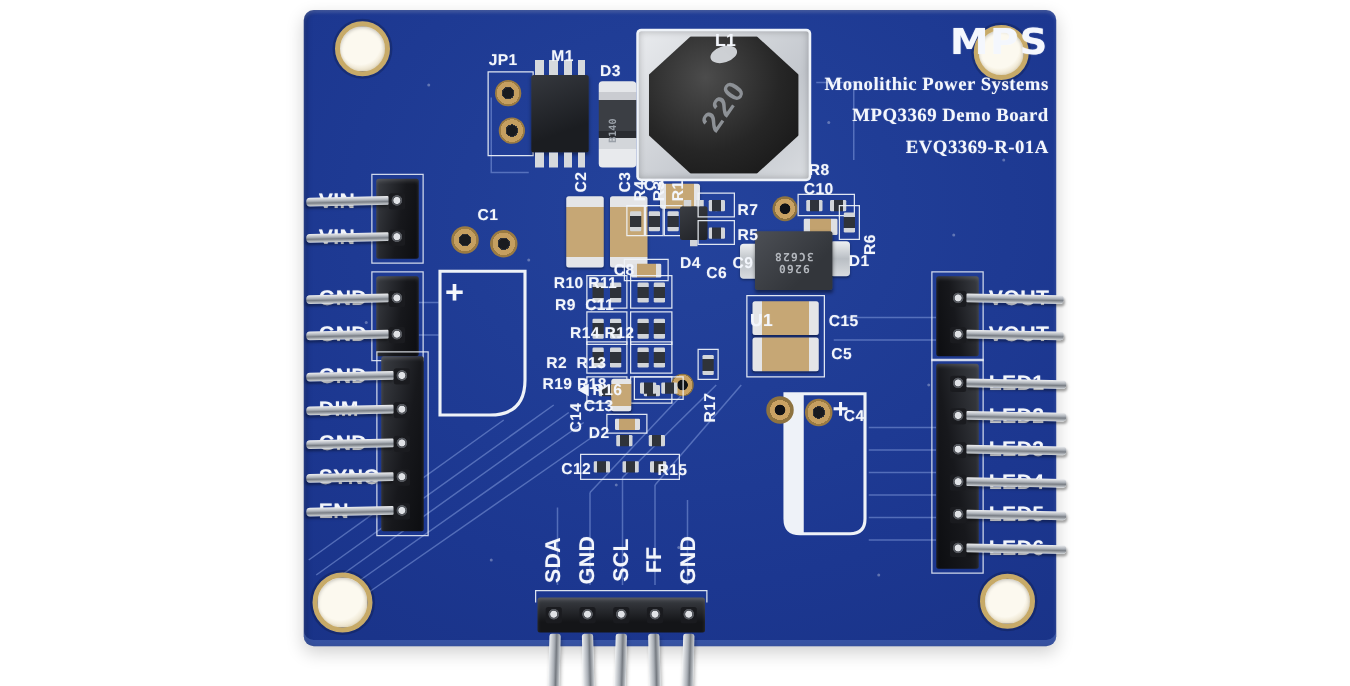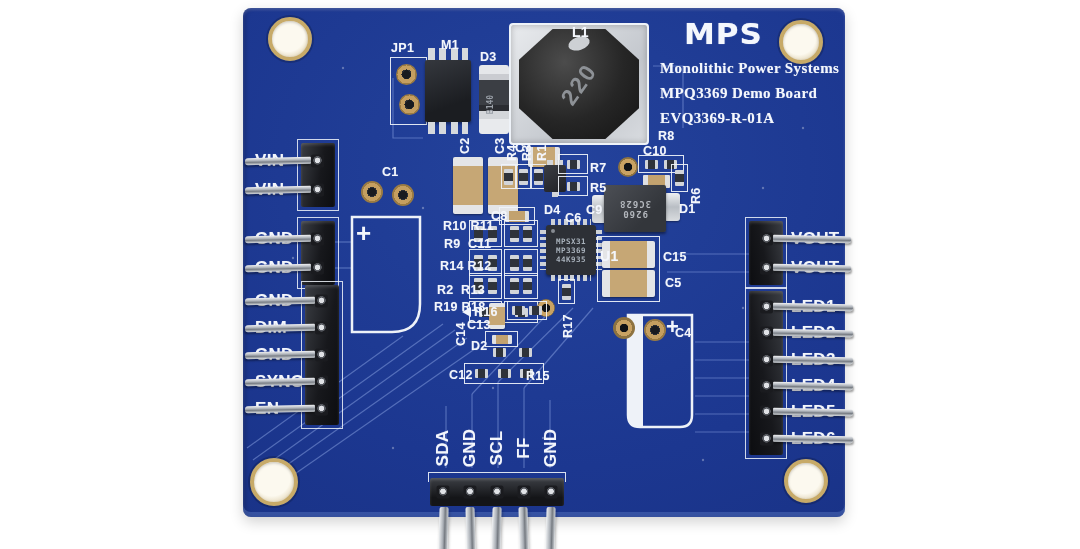--- a/index.html
+++ b/index.html
@@ -17,21 +17,21 @@
                 0 5px 14px rgba(0,0,0,.18); }
 
   svg.silk { position:absolute; left:0; top:0; width:602px; height:509px; }
 
   .hole { position:absolute; border-radius:50%;
     background: radial-gradient(circle at 45% 40%, #fcf9ef 0 55%, #ece3cc 72%, #d9c896 100%);
     border:4px solid #c7aa68;
     box-shadow: 0 0 0 2px rgba(0,0,0,.18), inset 0 1px 3px rgba(0,0,0,.22); }
 
   
-  .titleblock { position:absolute; left:417px; top:8px; width:205px; color:#f4f7fd; }
+  .titleblock { position:absolute; left:391px; top:8px; width:205px; color:#f4f7fd;text-align:right; }
   .logo { margin-left:24px; font:900 31px "DejaVu Sans", sans-serif; letter-spacing:1px;
           transform:scaleY(.92); text-shadow:0 0 1px rgba(255,255,255,.6); }
   .tline { font:700 15px "Liberation Serif", serif; letter-spacing:.4px; margin-top:8px;
            white-space:nowrap; text-shadow:0 0 1px rgba(255,255,255,.4); }
 
   
   .ref { position:absolute; font:700 12.5px "Liberation Sans", sans-serif; color:#f3f6fc;
          letter-spacing:.3px; white-space:pre; z-index:6;
          text-shadow:0 0 1px rgba(255,255,255,.35); }
   .ref.v { transform:rotate(-90deg); transform-origin:0 0; }
@@ -319,33 +319,20 @@
         <span class="rchip vv"></span>
         <span class="rchip vv"></span>
       </div>
     <div class="cmp silkbox" style="left:226px;top:293px;width:33px;height:22px">
         <span class="rchip"></span>
       </div>
     <div class="cmp silkbox" style="left:261px;top:293px;width:34px;height:22px">
         <span class="rchip"></span>
       </div>
 
-    <div class="cmp qfn" style="left:303px;top:217px;width:50px;height:50px">
-      <span class="pins-t"></span>
-      <span class="pins-b"></span>
-      <span class="pins-l"></span>
-      <span class="pins-r"></span>
-      <span class="dot"></span>
-      <div>
-
-      <div class="mline">MPSX31</div>
-          <div class="mline">MP3369</div>
-          <div class="mline">44K935</div>
-        </div>
-    </div>
 
     <div class="cmp silkbox" style="left:354px;top:228px;width:63px;height:66px;flex-direction:column"></div>
     <div class="cmp caph" style="left:359px;top:233px;width:53px;height:27px"></div>
     <div class="cmp caph" style="left:359px;top:262px;width:53px;height:27px"></div>
     <div class="cmp via" style="left:370px;top:309px;width:22px;height:22px"></div>
     <div class="cmp pth" style="left:401px;top:311px;width:22px;height:22px"></div>
 
     <div class="cmp silkbox" style="left:315px;top:271px;width:17px;height:25px">
         <span class="rchip vv"></span>
       </div>
@@ -373,31 +360,31 @@
     <span class="ref big" style="left:329px;top:16px">L1</span>
     <span class="ref" style="left:139px;top:157px">C1</span>
     <span class="ref v" style="left:215px;top:146px">C2</span>
     <span class="ref v" style="left:250px;top:146px">C3</span>
     <span class="ref" style="left:272px;top:133px">C7</span>
     <span class="ref v" style="left:262px;top:153px">R4</span>
     <span class="ref v" style="left:277px;top:153px">R3</span>
     <span class="ref v" style="left:292px;top:153px">R1</span>
     <span class="ref" style="left:347px;top:153px">R7</span>
     <span class="ref" style="left:347px;top:173px">R5</span>
-    <span class="ref" style="left:415px;top:121px">R8</span>
+    <span class="ref" style="left:404px;top:121px">R8</span>
     <span class="ref" style="left:400px;top:136px">C10</span>
     <span class="ref v" style="left:446px;top:196px">R6</span>
     <span class="ref" style="left:301px;top:195px">D4</span>
     <span class="ref" style="left:322px;top:203px">C6</span>
     <span class="ref" style="left:343px;top:195px">C9</span>
     <span class="ref" style="left:436px;top:194px">D1</span>
     <span class="ref" style="left:248px;top:201px">C8</span>
     <span class="ref" style="left:200px;top:211px">R10 R11</span>
     <span class="ref" style="left:201px;top:229px">R9  C11</span>
-    <span class="ref" style="left:197px;top:251px">R14 R12</span>
+    <span class="ref" style="left:213px;top:251px">R14 R12</span>
     <span class="ref" style="left:194px;top:275px">R2  R13</span>
     <span class="ref" style="left:191px;top:292px">R19 R18</span>
     <span class="ref big" style="left:357px;top:240px">U1</span>
     <span class="ref" style="left:420px;top:242px">C15</span>
     <span class="ref" style="left:422px;top:268px">C5</span>
     <span class="ref" style="left:432px;top:318px">C4</span>
     <span class="ref v" style="left:318px;top:330px">R17</span>
     <span class="ref v" style="left:211px;top:338px">C14</span>
     <span class="arrow-left" style="left:219px;top:299px"></span>
     <span class="ref" style="left:231px;top:297px">R16</span>

